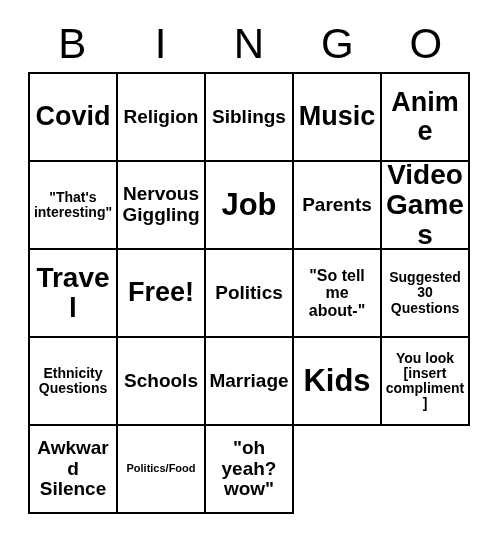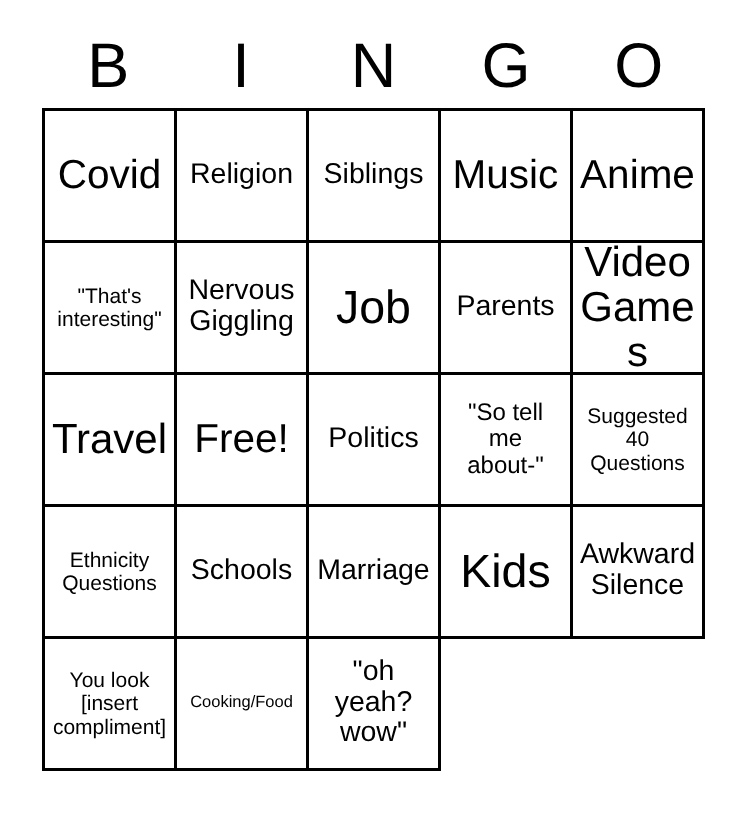--- a/index.html
+++ b/index.html
@@ -61,20 +61,21 @@
     border-right: 2px solid #000;
     border-bottom: 2px solid #000;
     box-sizing: border-box;
     display: flex;
     align-items: center;
     justify-content: center;
     text-align: center;
     padding: 2px 3px;
     overflow: hidden;
     background: #ffffff;
+    font-weight: bold;
   }
   .cell-text {
     display: block;
     width: 100%;
     line-height: 1.08;
     white-space: pre-line;
     word-break: break-word;
   }
 
   
@@ -146,48 +147,48 @@
         <span class="cell-text">Politics</span>
       </div>
     <div class="cell s-sm">
         <span class="cell-text">"So tell
 me
 about-"</span>
       </div>
 
     <div class="cell s-xs">
         <span class="cell-text">Suggested
-40
+30
 Questions</span>
       </div>
     <div class="cell s-xs">
         <span class="cell-text">Ethnicity
 Questions</span>
       </div>
     <div class="cell s-md">
         <span class="cell-text">Schools</span>
       </div>
     <div class="cell s-md">
         <span class="cell-text">Marriage</span>
       </div>
     <div class="cell s-xxl">
         <span class="cell-text">Kids</span>
       </div>
 
-    <div class="cell s-md">
-        <span class="cell-text">Awkward
-Silence</span>
-      </div>
     <div class="cell s-xs">
         <span class="cell-text">You look
 [insert
 compliment]</span>
       </div>
+    <div class="cell s-md">
+        <span class="cell-text">Awkward
+Silence</span>
+      </div>
     <div class="cell s-xxs">
-        <span class="cell-text">Cooking/Food</span>
+        <span class="cell-text">Politics/Food</span>
       </div>
     <div class="cell s-md">
         <span class="cell-text">"oh
 yeah?
 wow"</span>
       </div>
   </div>
 
 </div>
 

